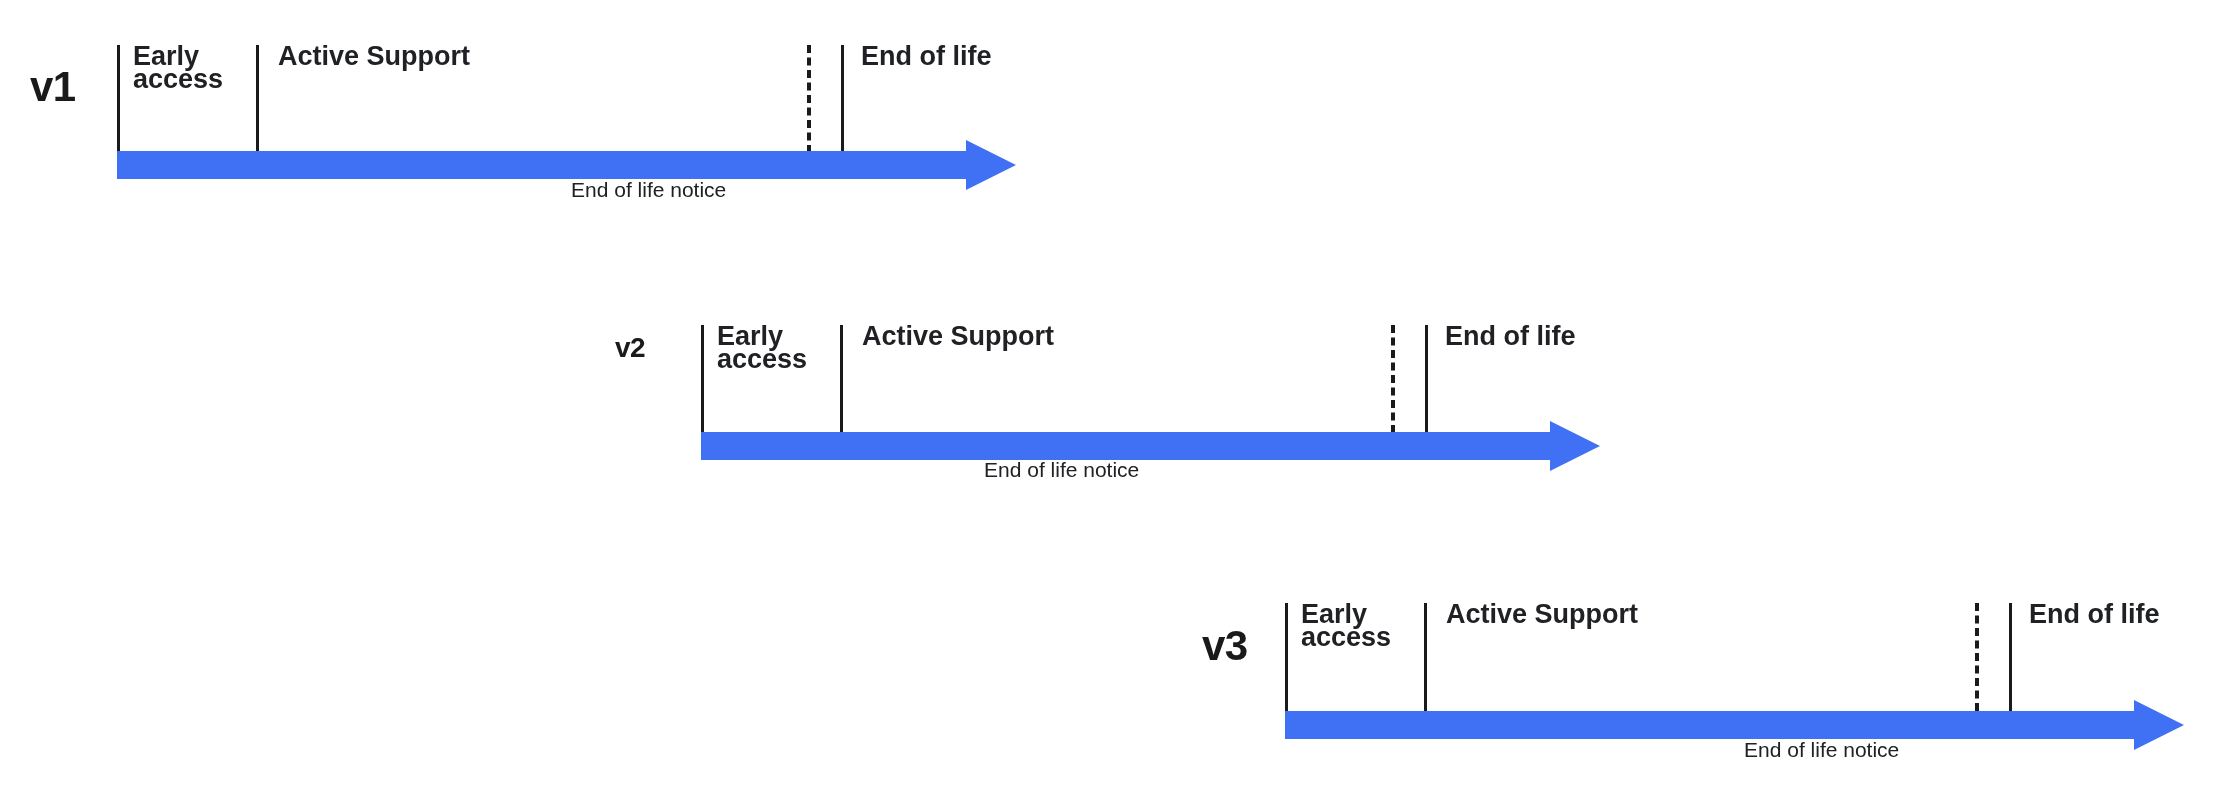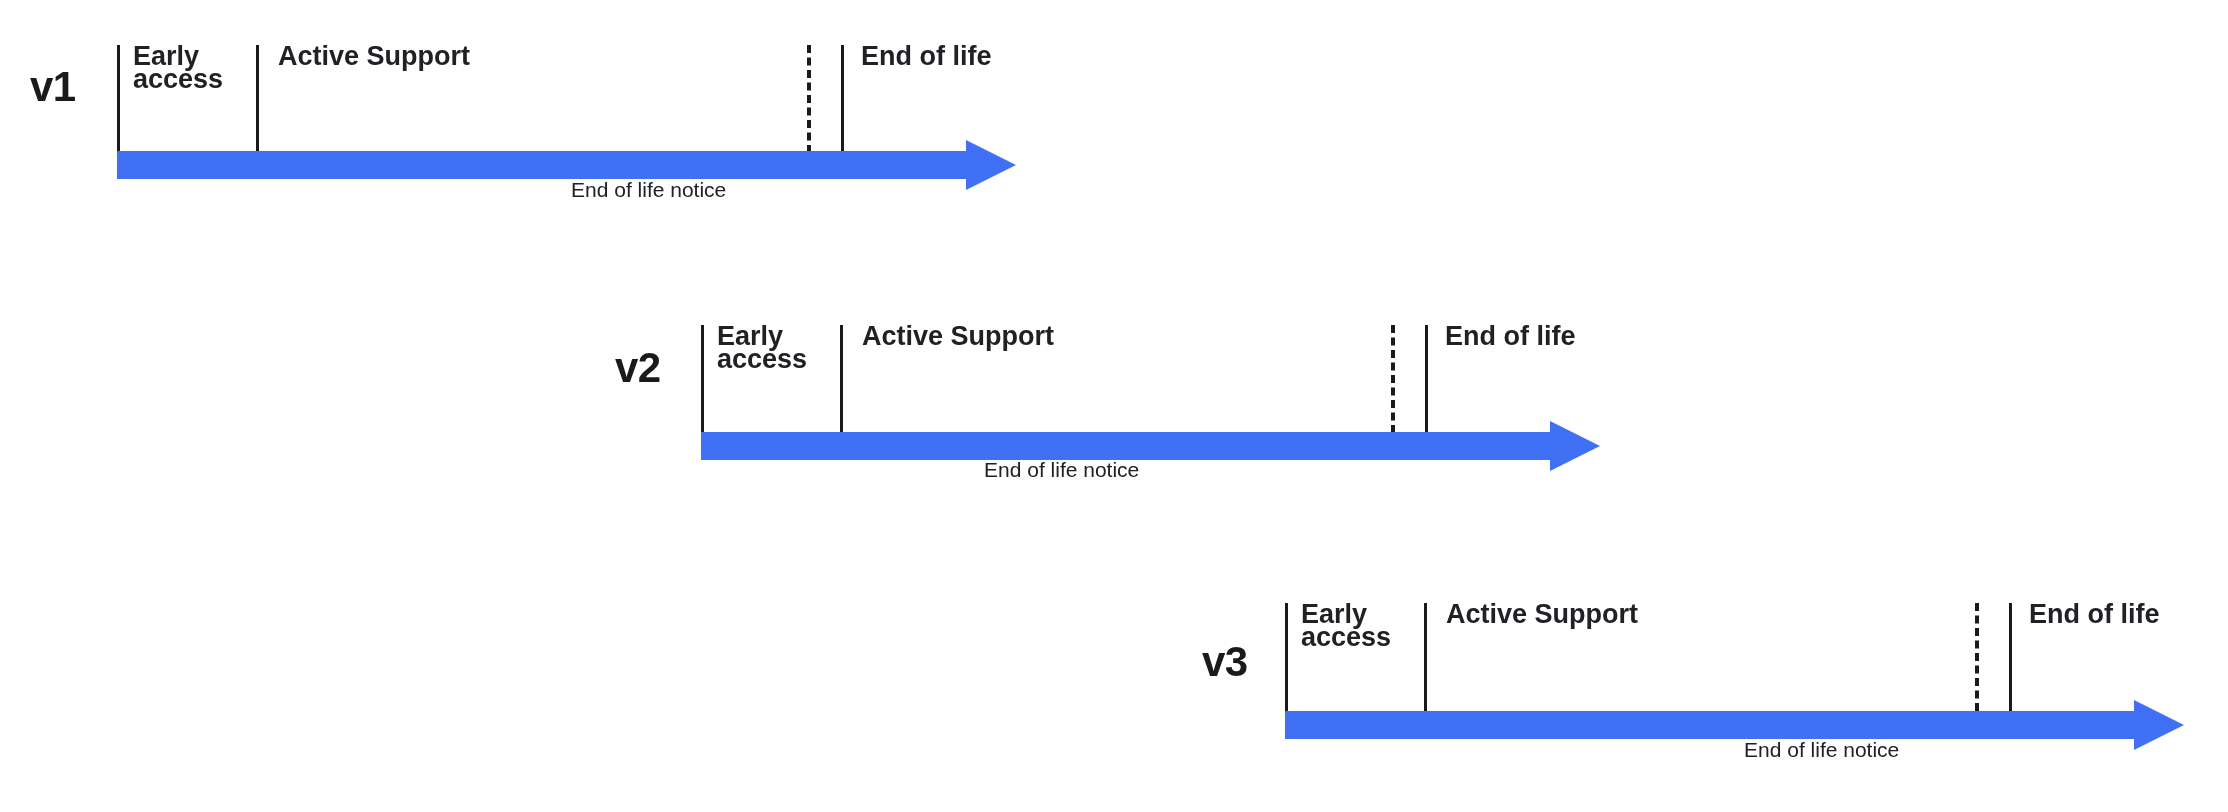--- a/index.html
+++ b/index.html
@@ -89,42 +89,42 @@
 
     <svg class="timeline-arrow" style="left:110px; top:140px;" width="920" height="50" viewBox="0 0 920 50">
       <path d="M 7 11 L 856 11 L 856 0 L 906 25 L 856 50 L 856 39 L 7 39 Z" fill="#4070f4"></path>
     </svg>
 
     <div class="notice-label" style="left:571px; top:178px;">End of life notice</div>
   </div>
 
   <div class="lifecycle-row">
 
-    <div class="version-label" style="left:615px; top:347px; font-size:42px;">v2</div>
+    <div class="version-label" style="left:615px; top:334px; font-size:28px;">v2</div>
 
     <div class="phase-divider" style="left:701px; top:325px; height:108px;"></div>
     <div class="phase-divider" style="left:840px; top:325px; height:108px;"></div>
     <div class="phase-divider dashed" style="left:1391px; top:325px; height:108px;"></div>
     <div class="phase-divider" style="left:1425px; top:325px; height:108px;"></div>
 
     <div class="phase-label" style="left:717px; top:325px; width:115px;">Early
 access</div>
     <div class="phase-label" style="left:862px; top:325px; width:520px;">Active Support</div>
     <div class="phase-label" style="left:1445px; top:325px; width:300px;">End of life</div>
 
     <svg class="timeline-arrow" style="left:694px; top:421px;" width="920" height="50" viewBox="0 0 920 50">
       <path d="M 7 11 L 856 11 L 856 0 L 906 25 L 856 50 L 856 39 L 7 39 Z" fill="#4070f4"></path>
     </svg>
 
     <div class="notice-label" style="left:984px; top:458px;">End of life notice</div>
   </div>
 
   <div class="lifecycle-row">
 
-    <div class="version-label" style="left:1202px; top:625px; font-size:42px;margin-top:16px;">v3</div>
+    <div class="version-label" style="left:1202px; top:625px; font-size:42px;">v3</div>
 
     <div class="phase-divider" style="left:1285px; top:603px; height:108px;"></div>
     <div class="phase-divider" style="left:1424px; top:603px; height:108px;"></div>
     <div class="phase-divider dashed" style="left:1975px; top:603px; height:108px;"></div>
     <div class="phase-divider" style="left:2009px; top:603px; height:108px;"></div>
 
     <div class="phase-label" style="left:1301px; top:603px; width:115px;">Early
 access</div>
     <div class="phase-label" style="left:1446px; top:603px; width:520px;">Active Support</div>
     <div class="phase-label" style="left:2029px; top:603px; width:300px;">End of life</div>

